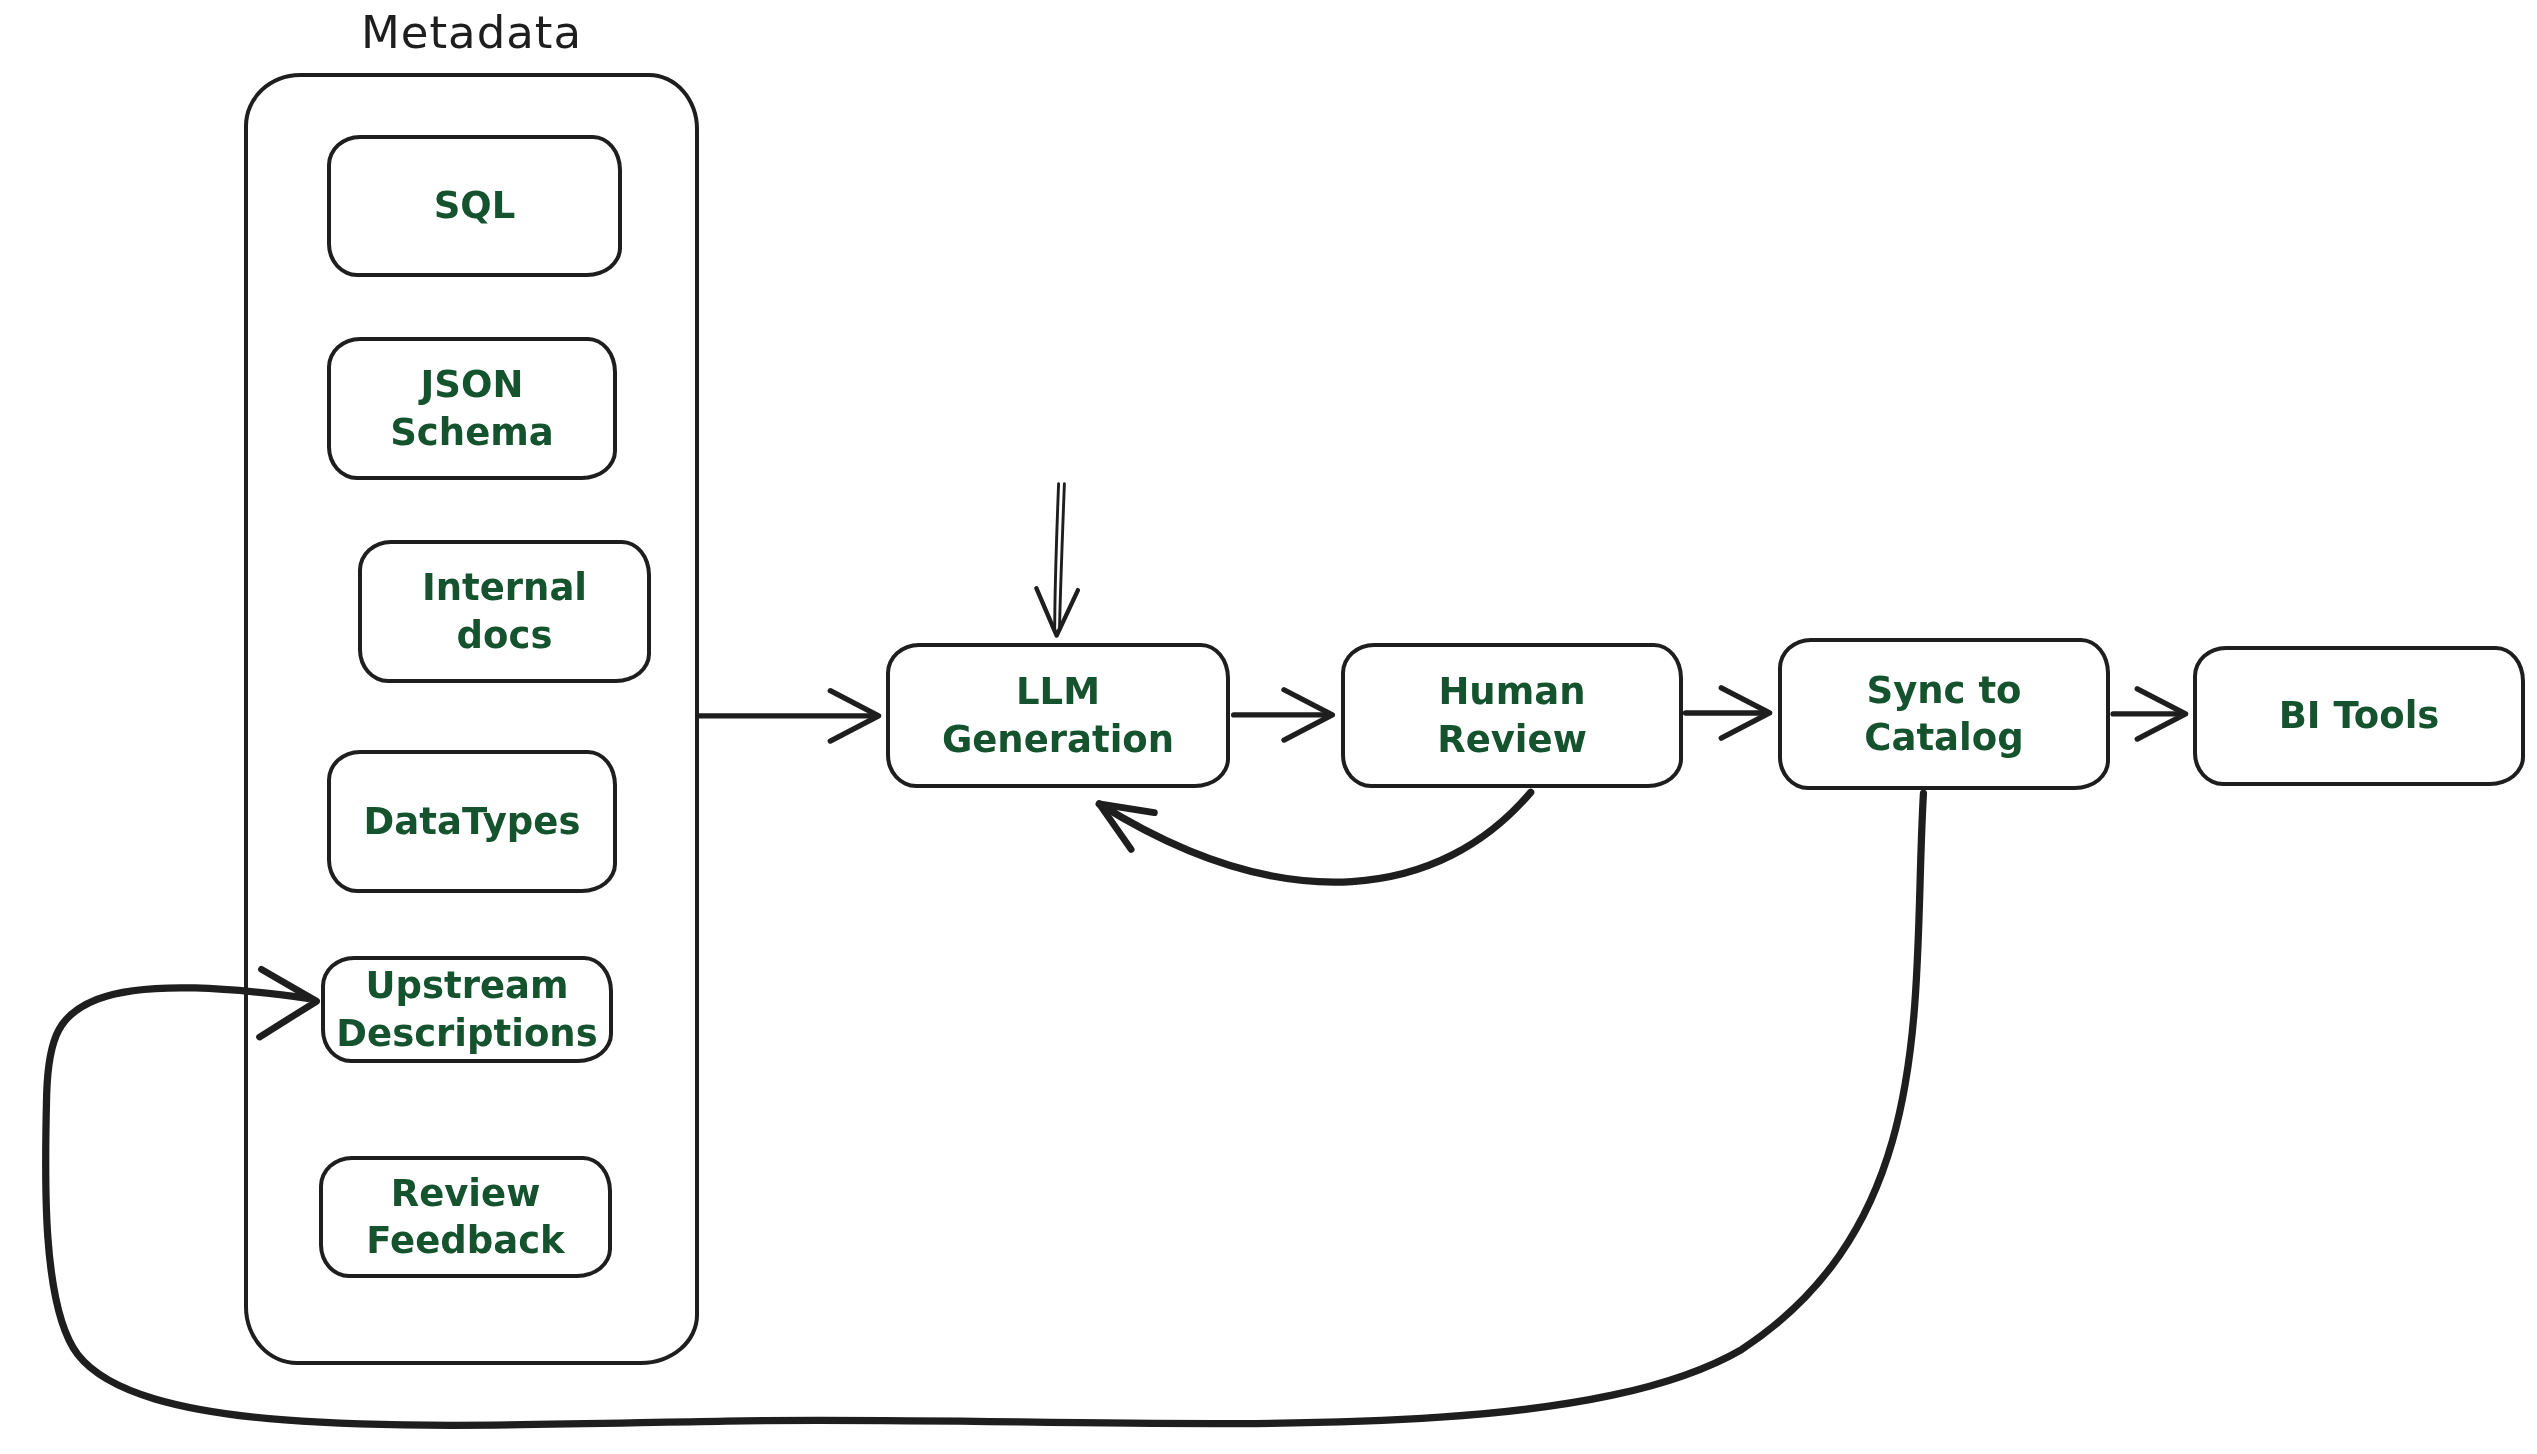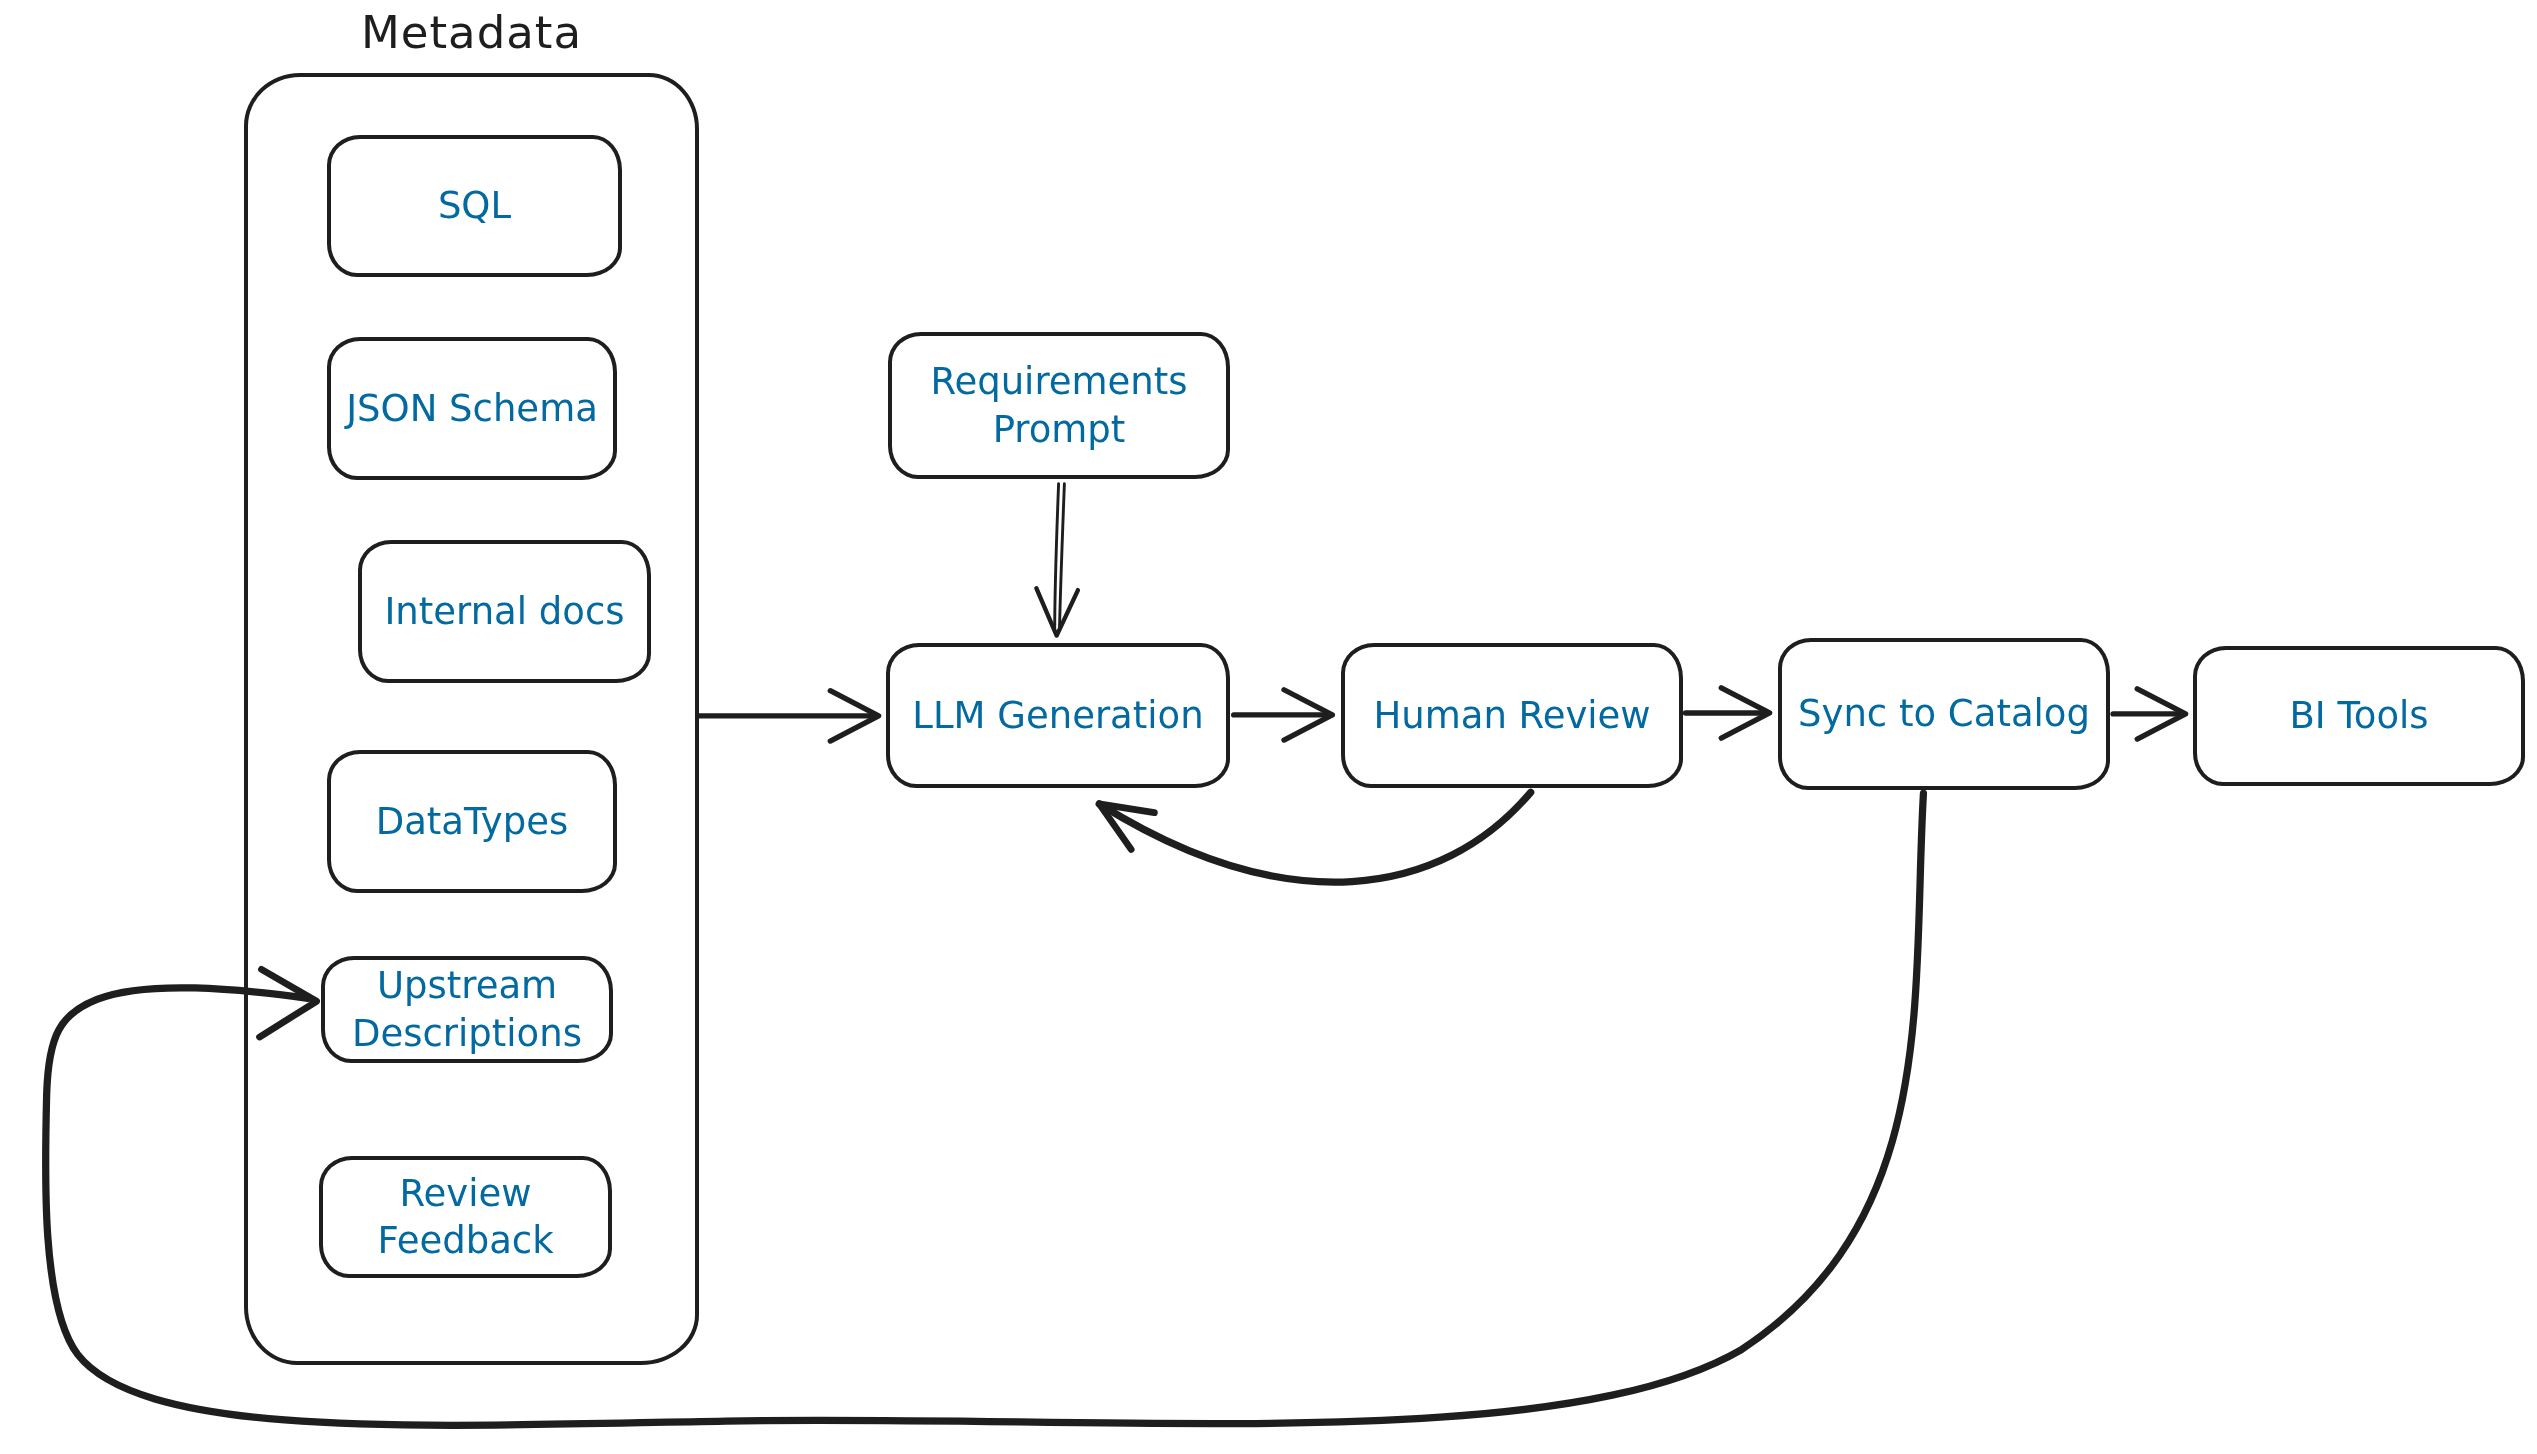--- a/index.html
+++ b/index.html
@@ -43,21 +43,22 @@
     border-radius: 33px 29px 35px 30px / 30px 35px 29px 33px;
     background: #ffffff;
     box-sizing: border-box;
     display: flex;
     align-items: center;
     justify-content: center;
     text-align: center;
     font-size: 37px;
     line-height: 1.28;
     padding: 0 13.5px;
-    color: #0369a1;
+    color: #14532d;
+    font-weight: bold;
   }
   .edges {
     position: absolute;
     left: 0;
     top: 0;
     width: 2538px;
     height: 1454px;
     pointer-events: none;
   }
   .edge-line {
@@ -106,23 +107,20 @@
   </div>
 
   <div class="node" style="left:321px; top:956px; width:292px; height:107px;">
     <span>Upstream Descriptions</span>
   </div>
 
   <div class="node" style="left:319px; top:1156px; width:293px; height:122px;">
     <span>Review Feedback</span>
   </div>
 
-  <div class="node" style="left:888px; top:332px; width:342px; height:147px;">
-    <span>Requirements Prompt</span>
-  </div>
 
   <div class="node" style="left:1341px; top:643px; width:342px; height:145px;">
     <span>Human Review</span>
   </div>
 
   <div class="node" style="left:886px; top:643px; width:344px; height:145px;">
     <span>LLM Generation</span>
   </div>
 
   <div class="node" style="left:1778px; top:638px; width:332px; height:152px;">

